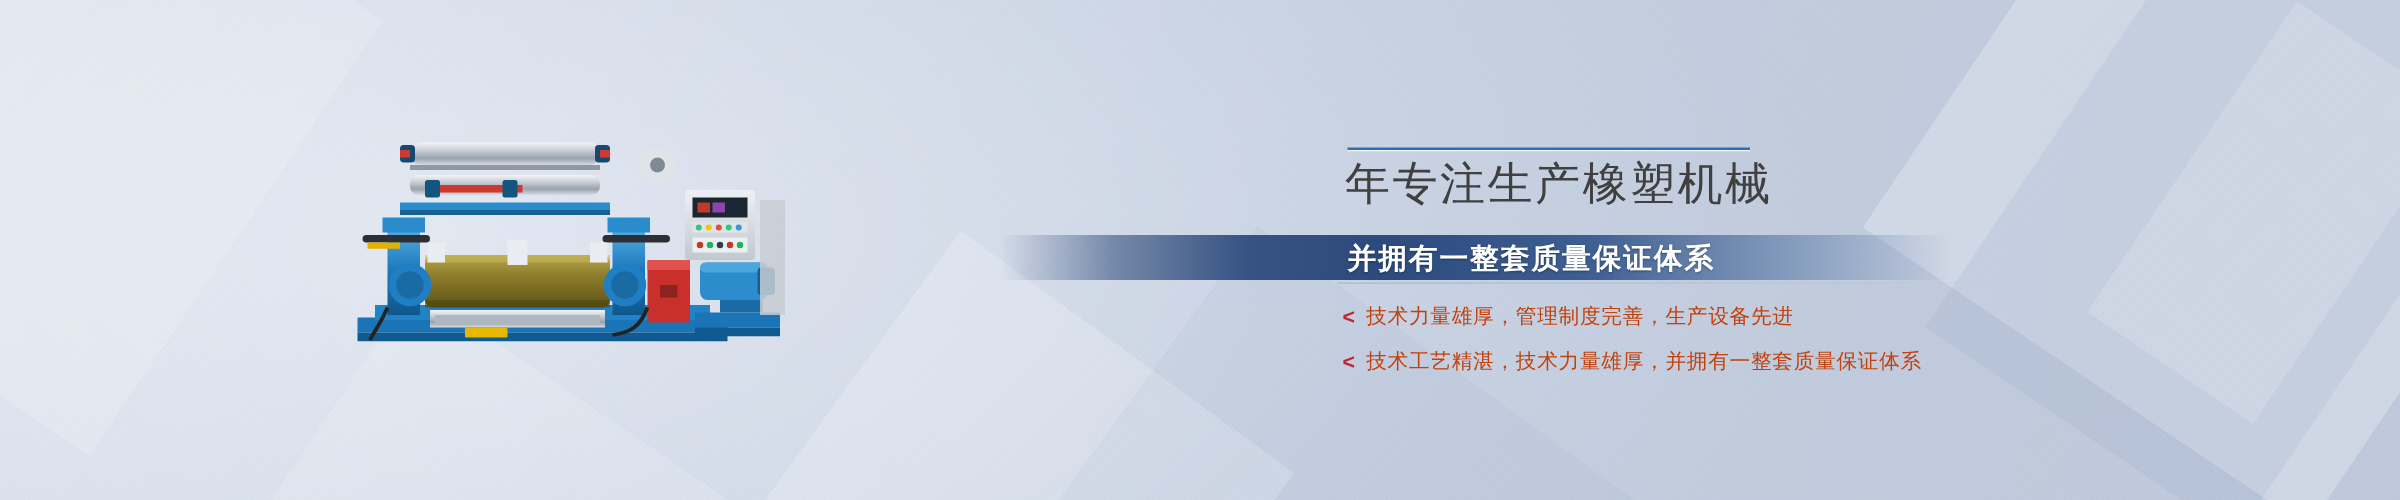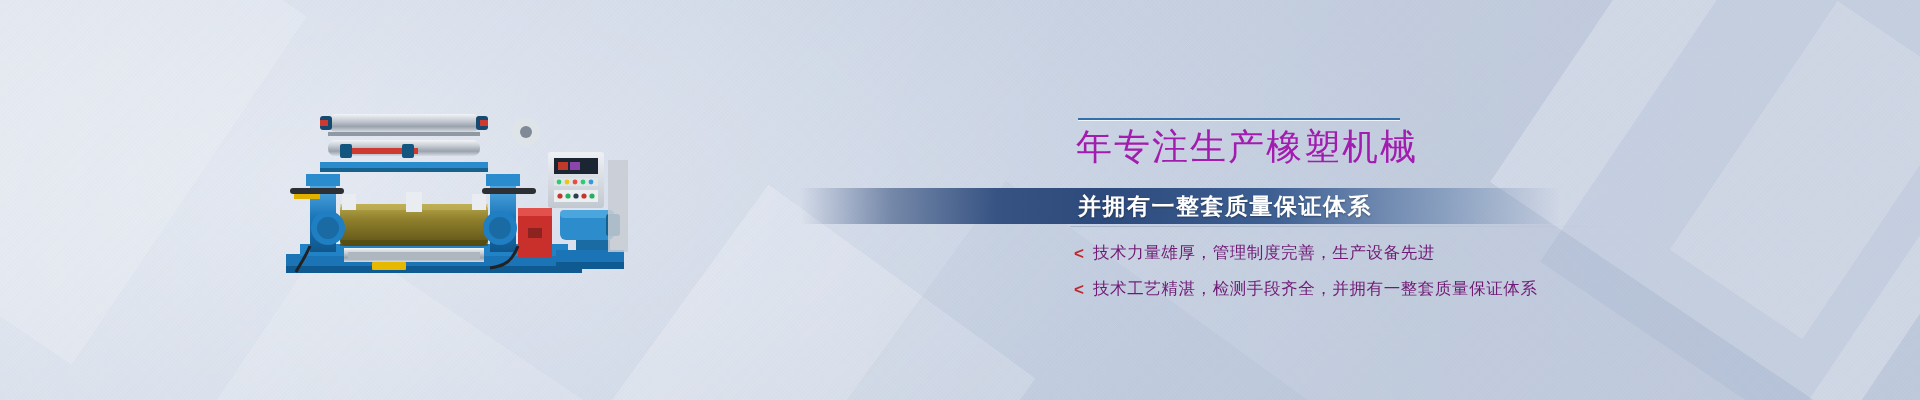--- a/index.html
+++ b/index.html
@@ -125,21 +125,21 @@
   .rule-shadow {
     width: 322px;
     height: 1px;
     background: rgba(255,255,255,0.75);
     margin-left: 18px;
   }
   .headline {
     font-family: "Liberation Serif", "DejaVu Serif", serif;
     font-size: 36px;
     line-height: 1.15;
-    color: #a21caf;
+    color: #404040;
     letter-spacing: 2px;
     margin: 6px 0 0 16px;
     white-space: nowrap;
   }
 
   
   .subbar {
     position: absolute;
     left: -260px;
     top: 70px;
@@ -190,21 +190,21 @@
   }
   .chev {
     color: #c0272d;
     font-size: 17px;
     font-weight: bold;
     margin-right: 9px;
     line-height: 1;
   }
   .bullet-text {
     font-size: 16.5px;
-    color: #701a75;
+    color: #c2410c;
     letter-spacing: 0.6px;
   }
 </style>
 </head>
 <body>
 
 <div class="banner">
 
   <div class="bg-base"></div>
   <div class="bg-sheen"></div>
@@ -349,18 +349,18 @@
 
     <div class="thin-sep"></div>
 
     <ul class="bullets">
       <li class="bullet">
         <span class="chev">&lt;</span>
         <span class="bullet-text">技术力量雄厚，管理制度完善，生产设备先进</span>
       </li>
       <li class="bullet">
         <span class="chev">&lt;</span>
-        <span class="bullet-text">技术工艺精湛，检测手段齐全，并拥有一整套质量保证体系</span>
+        <span class="bullet-text">技术工艺精湛，技术力量雄厚，并拥有一整套质量保证体系</span>
       </li>
     </ul>
 
   </div>
 </div>
 
 </body></html>

